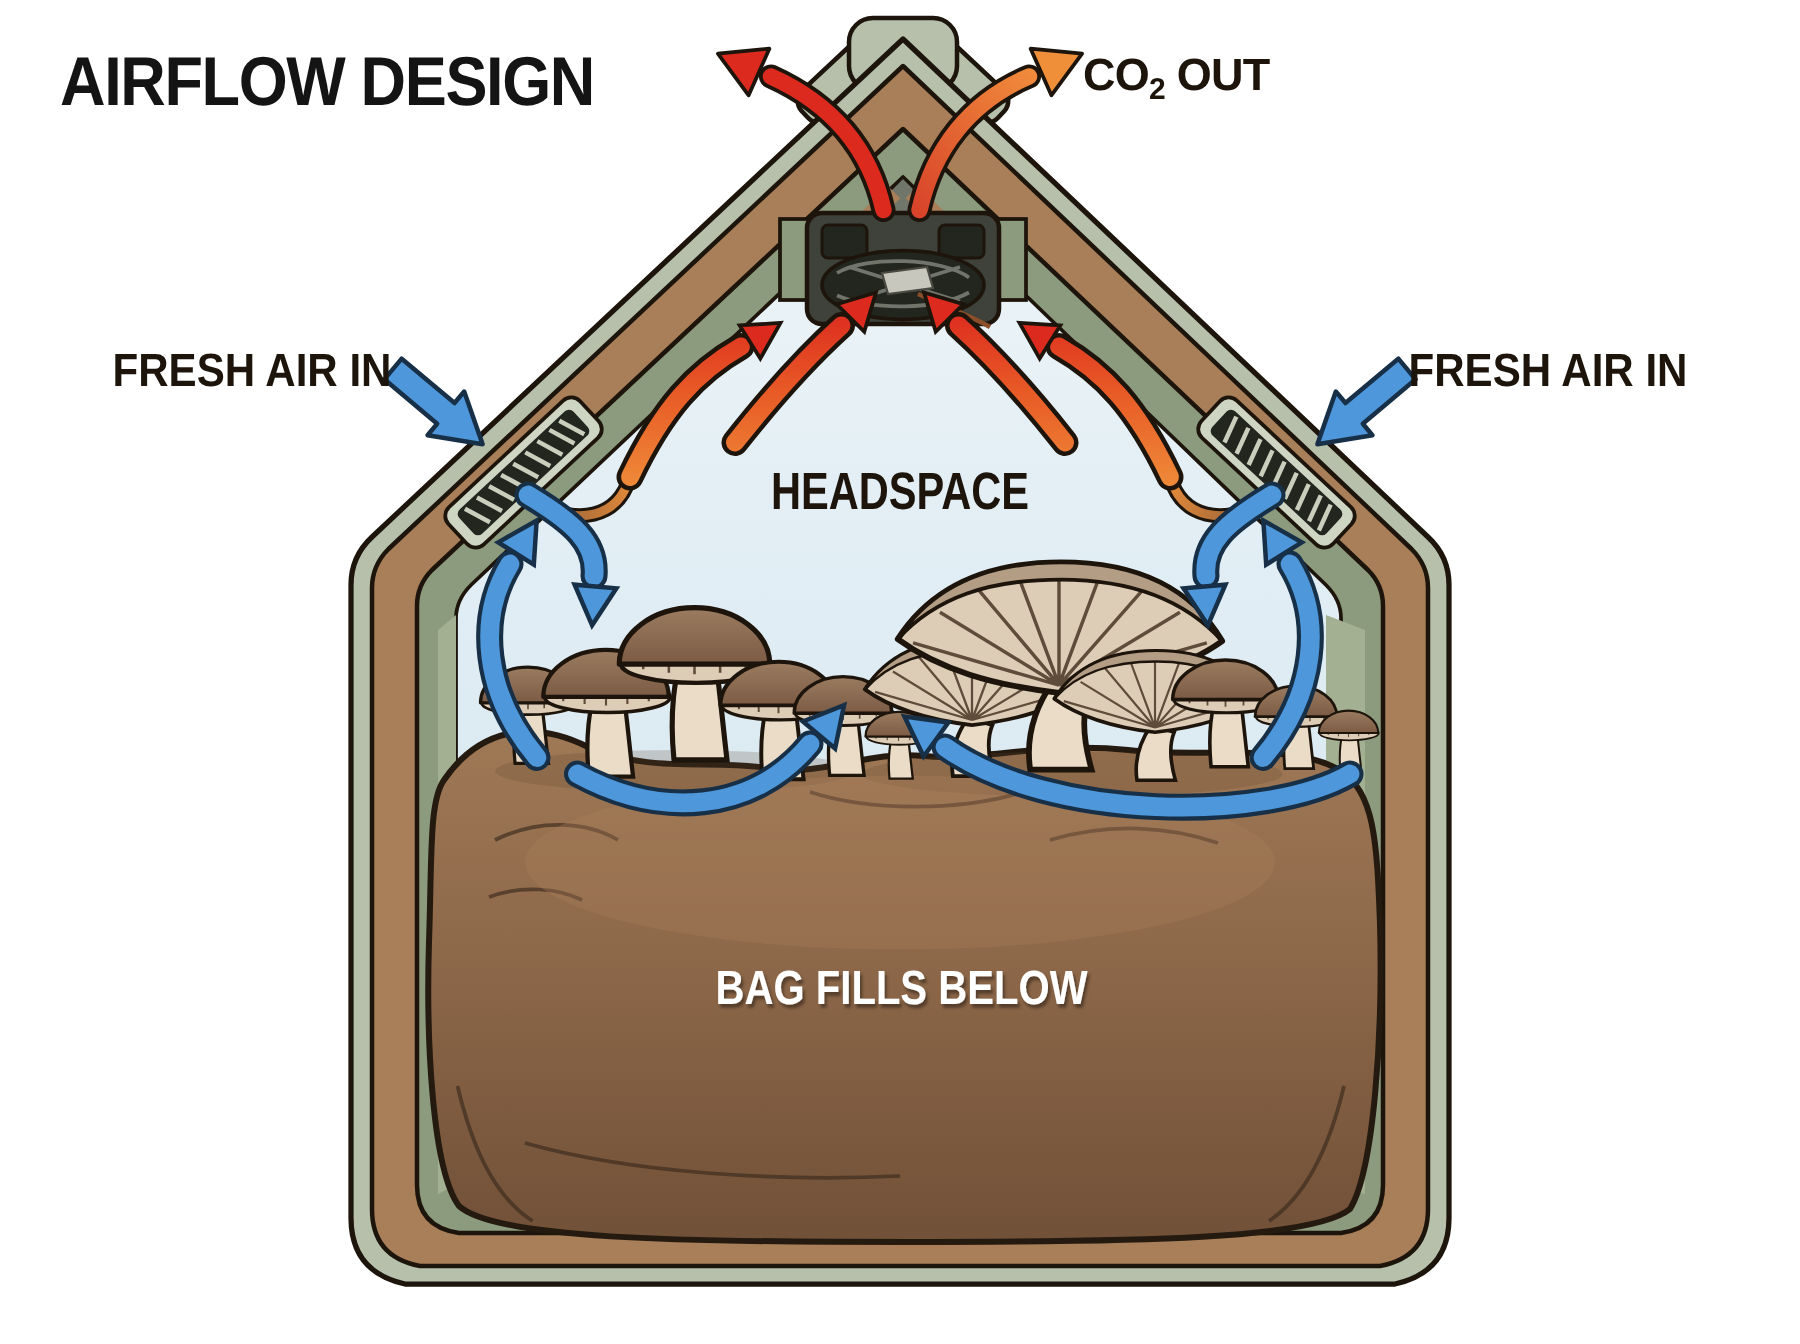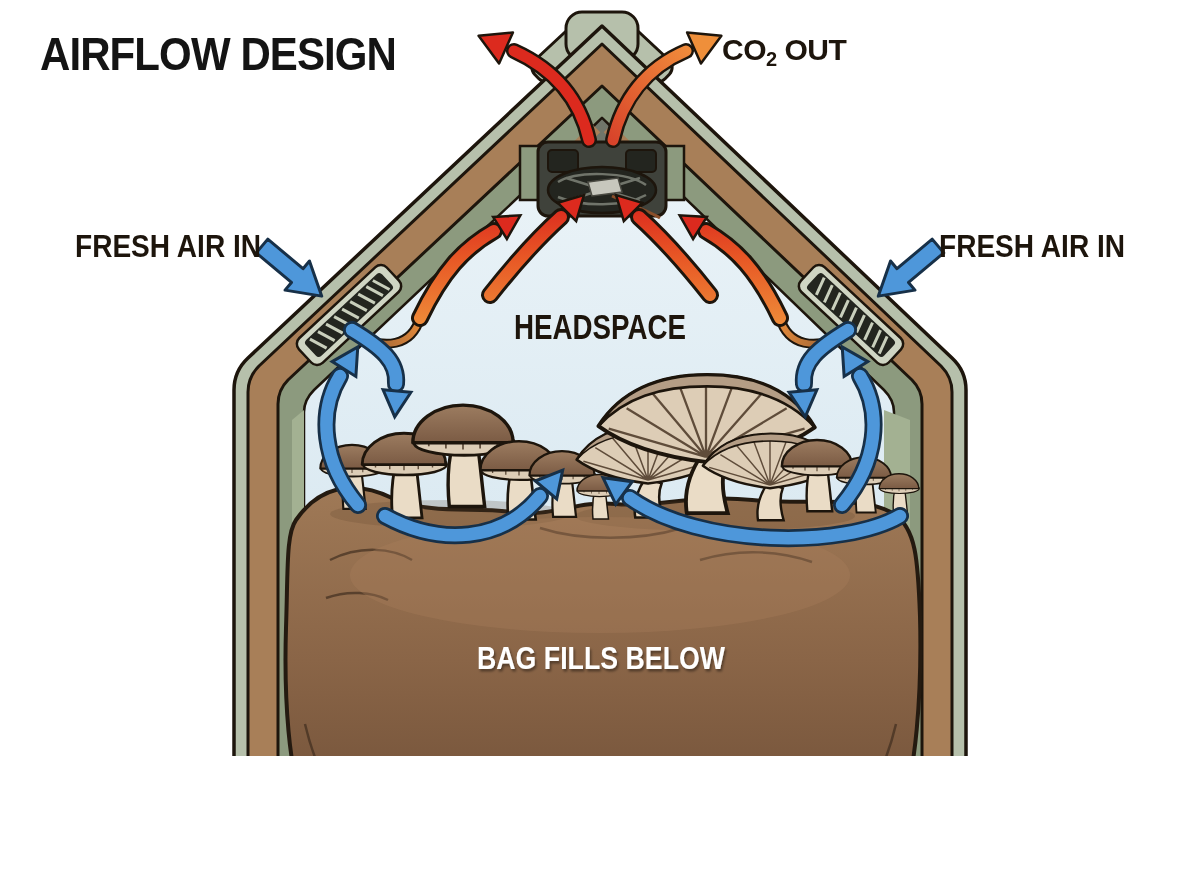--- a/index.html
+++ b/index.html
@@ -1,17 +1,17 @@
 <!DOCTYPE html>
 <html style="--ink: #1d150c; --title-color: #141414; --headspace-blue: #d9e8f1; --headspace-blue-light: #e9f2f7; --rim-green: #b6c0ab; --cork-brown: #a87f58; --wall-green: #8c9a7e; --wall-green-light: #a3b192; --attic-gray: #70766a; --fan-body: #3f423b; --fan-dark: #23251f; --fan-hub: #c7c7bd; --arrow-blue: #4e97da; --arrow-blue-outline: #173048; --flame-red: #dc2a1e; --flame-orange: #ef8f3a; --bag-brown: #8a6547; --bag-brown-light: #a07a57; --bag-brown-dark: #6f4f37; --stem-cream: #eadcc6; --cap-brown: #8f6e55; --gill-cream: #ddcdb6; --gill-line: #5f4c3a; --oyster-top: #b49d85; --vent-frame: #cfd5c3; --vent-dark: #23251f;"><head>
 <meta charset="utf-8">
 <style>
   html,body{margin:0;padding:0;background:#fff;}
   .stage{
-    position:relative;width:1200px;height:756px;background:#fff;overflow:hidden;
+    position:relative;width:1200px;height:896px;background:#fff;overflow:hidden;
     font-family:"Liberation Sans","DejaVu Sans",sans-serif;
   }
   svg text{font-family:"Liberation Sans","DejaVu Sans",sans-serif;font-weight:bold;}
   .lbl{fill:var(--ink,#1c1712);}
   .lbl-white{fill:#ffffff;}
 </style>
 </head>
 <body>
 
 <div class="stage">

